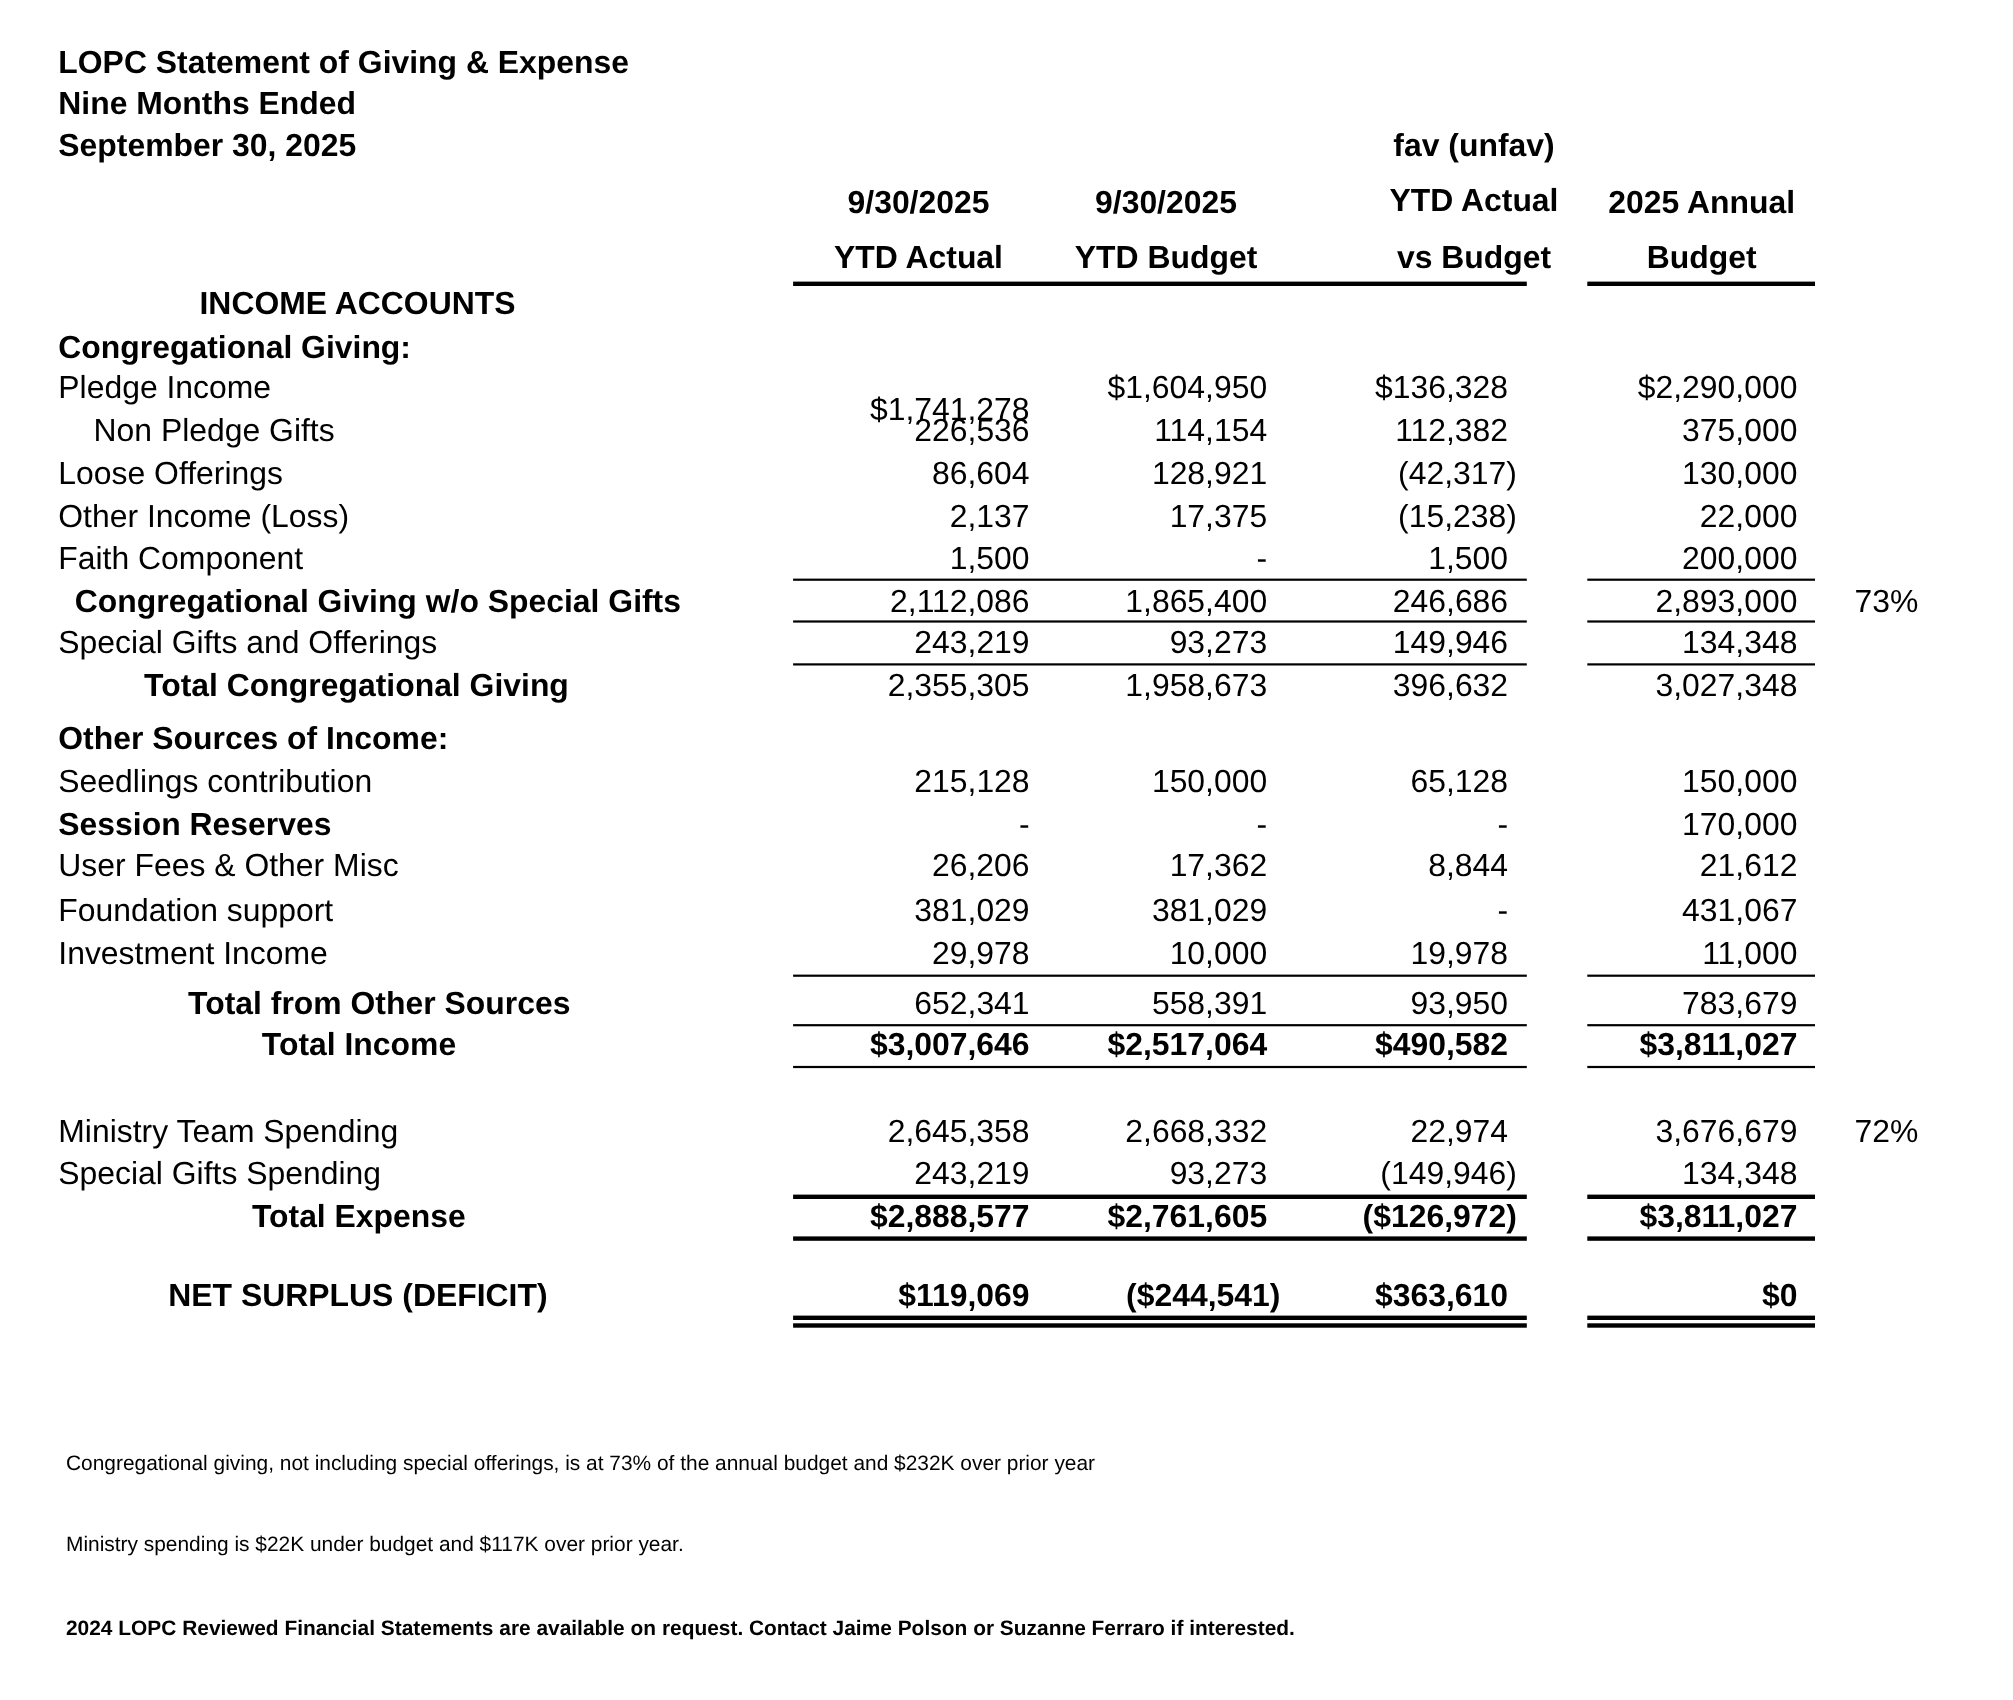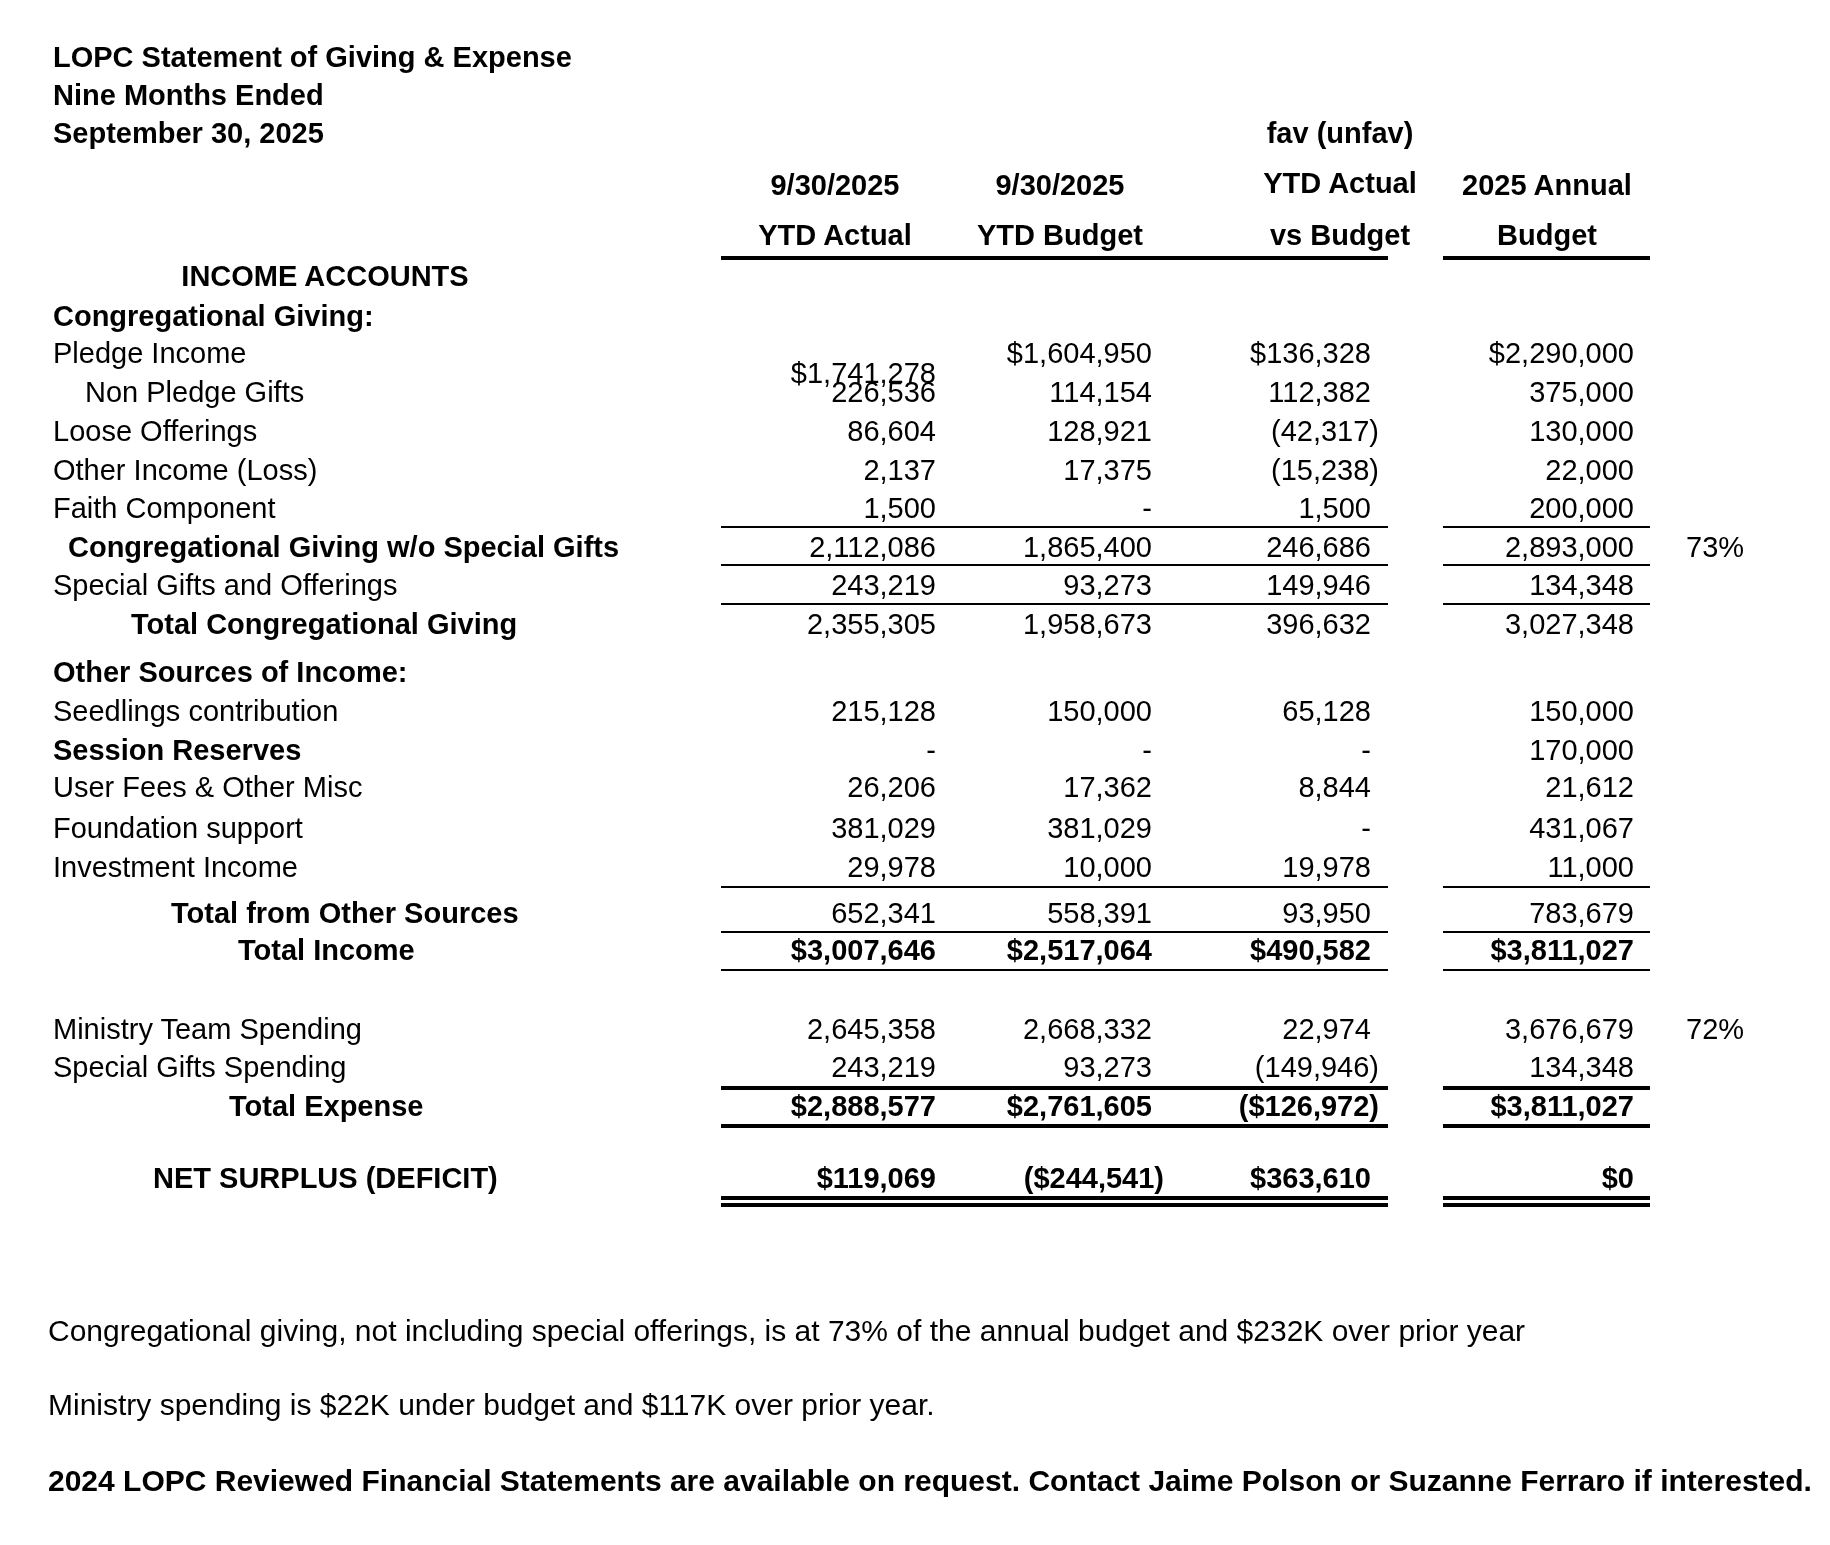--- a/index.html
+++ b/index.html
@@ -15,21 +15,21 @@
   .lbl { left: 53px; }
   .num1 { left: 760px; width: 176px; text-align: right; }
   .num2 { left: 975px; width: 177px; text-align: right; }
   .num3 { left: 1190px; width: 181px; text-align: right; }
   .num4 { left: 1450px; width: 184px; text-align: right; }
   .pct  { left: 1686px; width: 70px; text-align: left; }
   .hdr1 { left: 720px; width: 230px; text-align: center; }
   .hdr2 { left: 950px; width: 220px; text-align: center; }
   .hdr3 { left: 1220px; width: 240px; text-align: center; }
   .hdr4 { left: 1443px; width: 208px; text-align: center; }
-  .footer { left: 48px; font-size: 30px; }
+  .footer { left: 60px; font-size: 19px; }
 </style>
 </head>
 <body>
 
 <div class="t title" style="top:40px;">LOPC Statement of Giving &amp; Expense</div>
 <div class="t title" style="top:78px;">Nine Months Ended</div>
 <div class="t title" style="top:116px;">September 30, 2025</div>
 
 <div class="t b hdr3" style="top:116px;">fav (unfav)</div>
 <div class="t b hdr1" style="top:168px;">9/30/2025</div>

